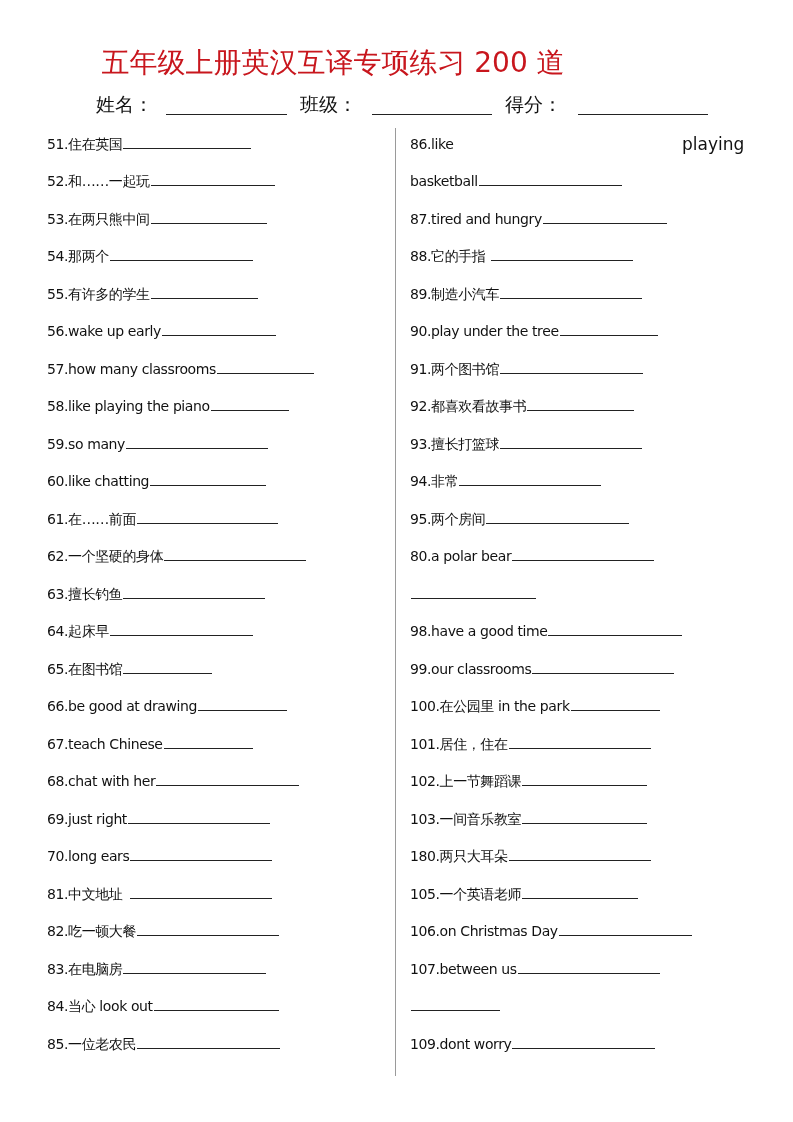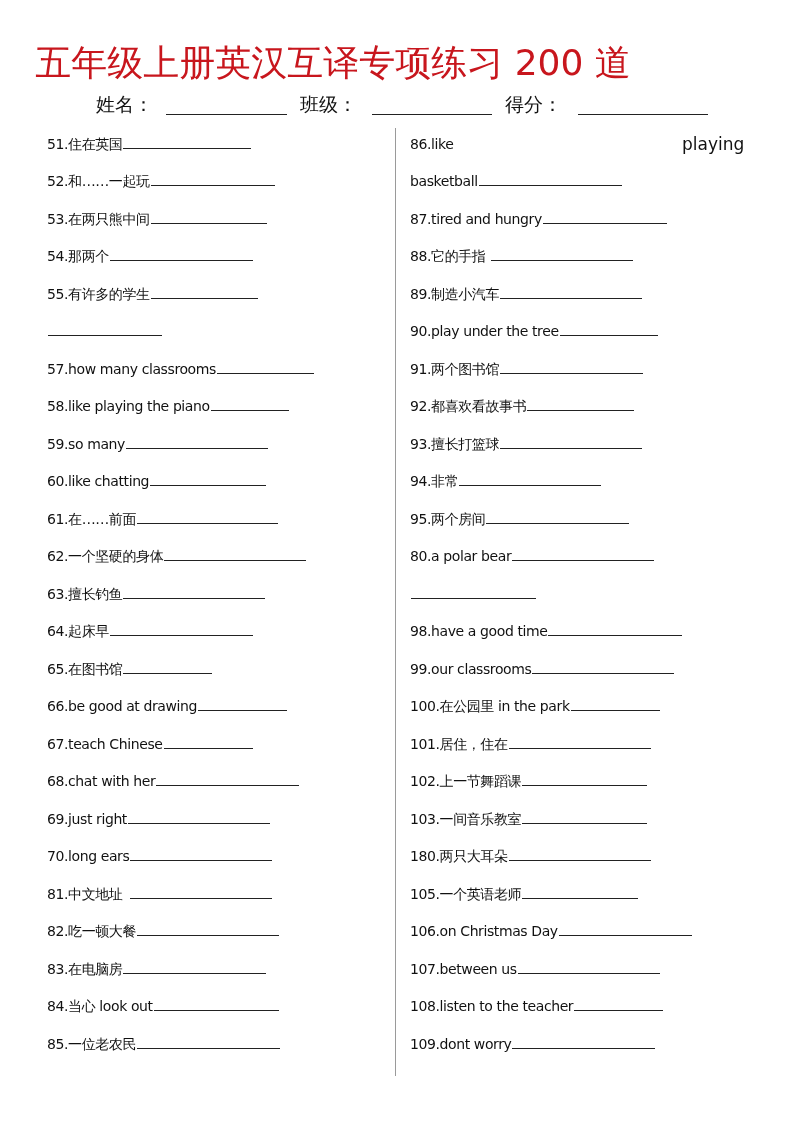--- a/index.html
+++ b/index.html
@@ -15,21 +15,21 @@
       font-family: "DejaVu Sans", "Liberation Sans", sans-serif;
       color: #111111;
     }
     .title {
       position: absolute;
       left: 0;
       top: 38px;
       width: 666px;
       text-align: center;
       font-family: "DejaVu Sans", sans-serif;
-      font-size: 36px;
+      font-size: 28px;
       line-height: 50px;
       color: #c8161d;
       letter-spacing: 0px;
       white-space: nowrap;
     }
     .info-row {
       position: absolute;
       top: 90px;
       left: 0;
       width: 666px;
@@ -107,21 +107,21 @@
 </div>
 
 <div class="divider"></div>
 
 <div class="col col-left">
   <div class="item" style="top:4px"><span class="txt">51.住在英国</span><span class="blank" style="width:128px"></span></div>
   <div class="item" style="top:41px"><span class="txt">52.和……一起玩</span><span class="blank" style="width:124px"></span></div>
   <div class="item" style="top:79px"><span class="txt">53.在两只熊中间</span><span class="blank" style="width:116px"></span></div>
   <div class="item" style="top:116px"><span class="txt">54.那两个</span><span class="blank" style="width:143px"></span></div>
   <div class="item" style="top:154px"><span class="txt">55.有许多的学生</span><span class="blank" style="width:107px"></span></div>
-  <div class="item" style="top:191px"><span class="blank" style="width:114px"></span></div>
+  <div class="item" style="top:191px"><span class="txt">56.wake up early</span><span class="blank" style="width:114px"></span></div>
   <div class="item" style="top:229px"><span class="txt">57.how many classrooms</span><span class="blank" style="width:97px"></span></div>
   <div class="item" style="top:266px"><span class="txt">58.like playing the piano</span><span class="blank" style="width:78px"></span></div>
   <div class="item" style="top:304px"><span class="txt">59.so many</span><span class="blank" style="width:142px"></span></div>
   <div class="item" style="top:341px"><span class="txt">60.like chatting</span><span class="blank" style="width:116px"></span></div>
   <div class="item" style="top:379px"><span class="txt">61.在……前面</span><span class="blank" style="width:141px"></span></div>
   <div class="item" style="top:416px"><span class="txt">62.一个坚硬的身体</span><span class="blank" style="width:142px"></span></div>
   <div class="item" style="top:454px"><span class="txt">63.擅长钓鱼</span><span class="blank" style="width:142px"></span></div>
   <div class="item" style="top:491px"><span class="txt">64.起床早</span><span class="blank" style="width:143px"></span></div>
   <div class="item" style="top:529px"><span class="txt">65.在图书馆</span><span class="blank" style="width:89px"></span></div>
   <div class="item" style="top:566px"><span class="txt">66.be good at drawing</span><span class="blank" style="width:89px"></span></div>
@@ -153,17 +153,17 @@
   <div class="item" style="top:491px"><span class="txt">98.have a good time</span><span class="blank" style="width:134px"></span></div>
   <div class="item" style="top:529px"><span class="txt">99.our classrooms</span><span class="blank" style="width:142px"></span></div>
   <div class="item" style="top:566px"><span class="txt">100.在公园里 in the park</span><span class="blank" style="width:89px"></span></div>
   <div class="item" style="top:604px"><span class="txt">101.居住，住在</span><span class="blank" style="width:142px"></span></div>
   <div class="item" style="top:641px"><span class="txt">102.上一节舞蹈课</span><span class="blank" style="width:125px"></span></div>
   <div class="item" style="top:679px"><span class="txt">103.一间音乐教室</span><span class="blank" style="width:125px"></span></div>
   <div class="item" style="top:716px"><span class="txt">180.两只大耳朵</span><span class="blank" style="width:142px"></span></div>
   <div class="item" style="top:754px"><span class="txt">105.一个英语老师</span><span class="blank" style="width:116px"></span></div>
   <div class="item" style="top:791px"><span class="txt">106.on Christmas Day</span><span class="blank" style="width:133px"></span></div>
   <div class="item" style="top:829px"><span class="txt">107.between us</span><span class="blank" style="width:142px"></span></div>
-  <div class="item" style="top:866px"><span class="txt">108.listen to the teacher</span><span class="blank" style="width:89px"></span></div>
+  <div class="item" style="top:866px"><span class="blank" style="width:89px"></span></div>
   <div class="item" style="top:904px"><span class="txt">109.dont worry</span><span class="blank" style="width:143px"></span></div>
 </div>
 
 <div class="split-right" style="top:130px">playing</div>
 
 </body></html>

